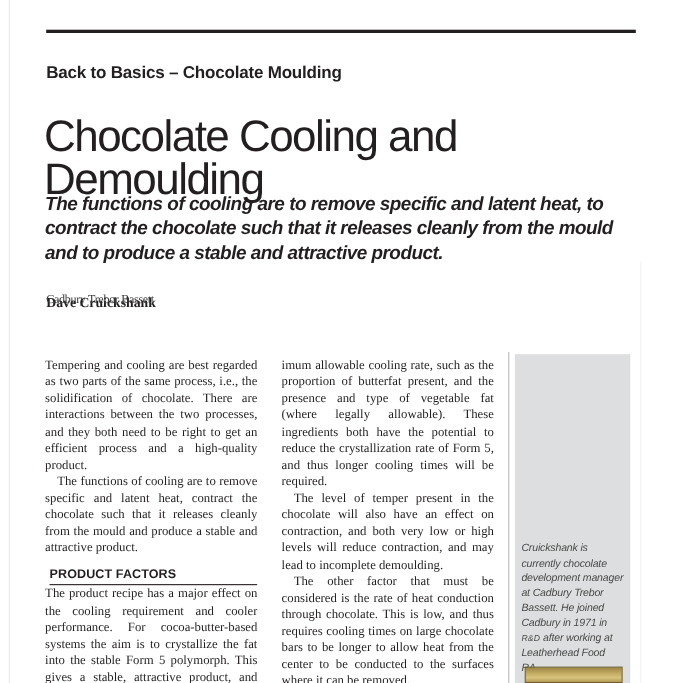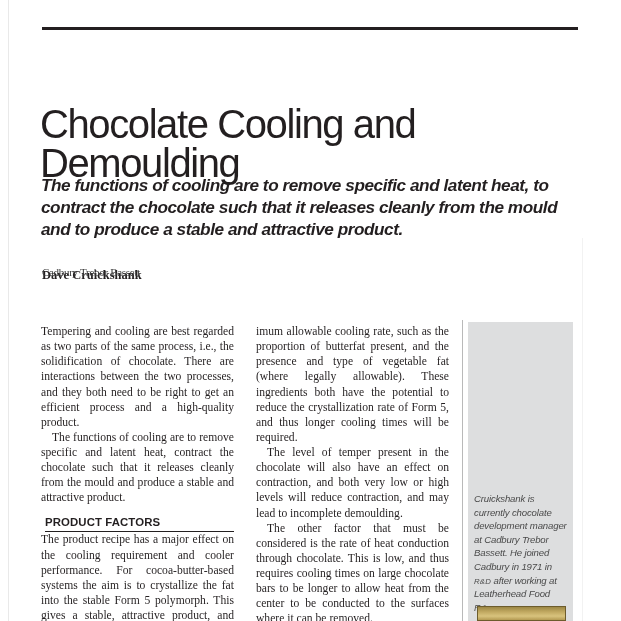--- a/index.html
+++ b/index.html
@@ -183,20 +183,21 @@
 </head>
 <body>
 
 <div id="page">
 
   <div class="page-edge-left"></div>
   <div class="page-edge-right"></div>
 
   <div class="top-rule"></div>
 
+  <div class="kicker">Back to Basics – Chocolate Moulding</div>
 
   <h1 class="headline">Chocolate Cooling and Demoulding</h1>
 
   <div class="deck">The functions of cooling are to remove specific and latent heat, to contract the chocolate such that it releases cleanly from the mould and to produce a stable and attractive product.</div>
 
   <div class="byline-name">Dave Cruickshank</div>
   <div class="byline-org">Cadbury Trebor Bassett</div>
 
   <div class="col" id="col-1">
     <p class="noindent">Tempering and cooling are best regarded as two parts of the same process, i.e., the solidification of chocolate. There are interactions between the two processes, and they both need to be right to get an efficient process and a high-quality product.</p>

